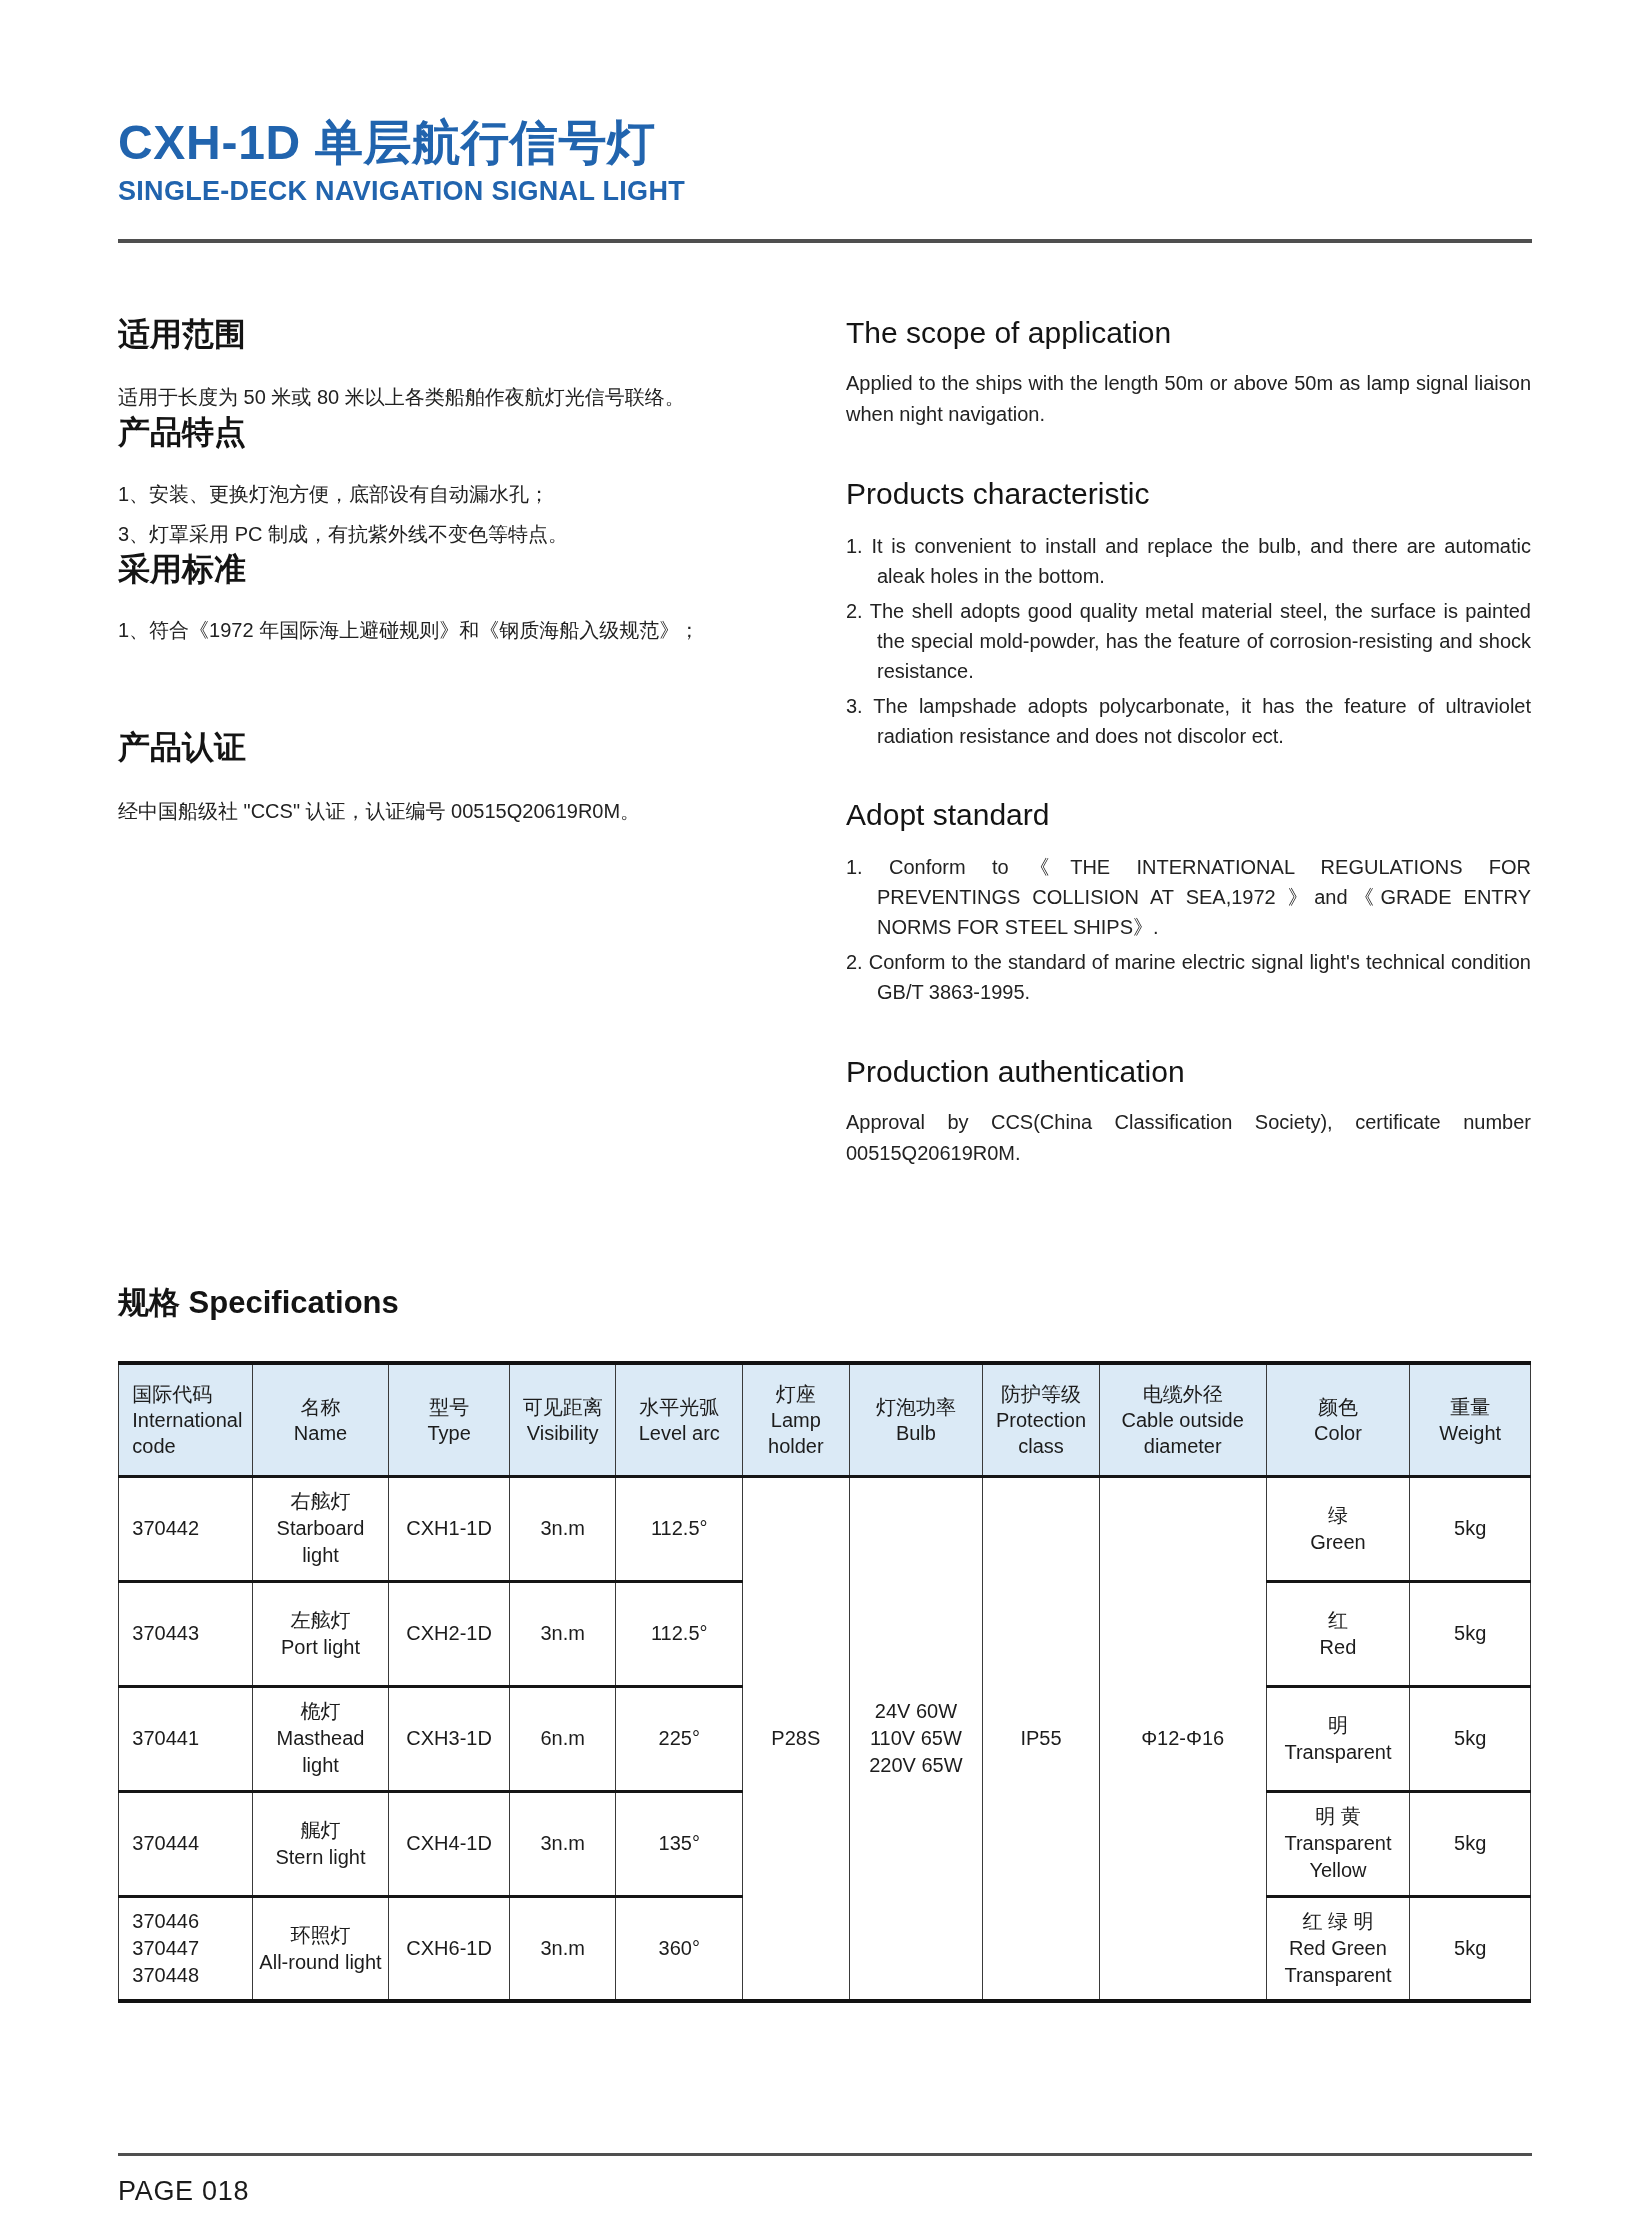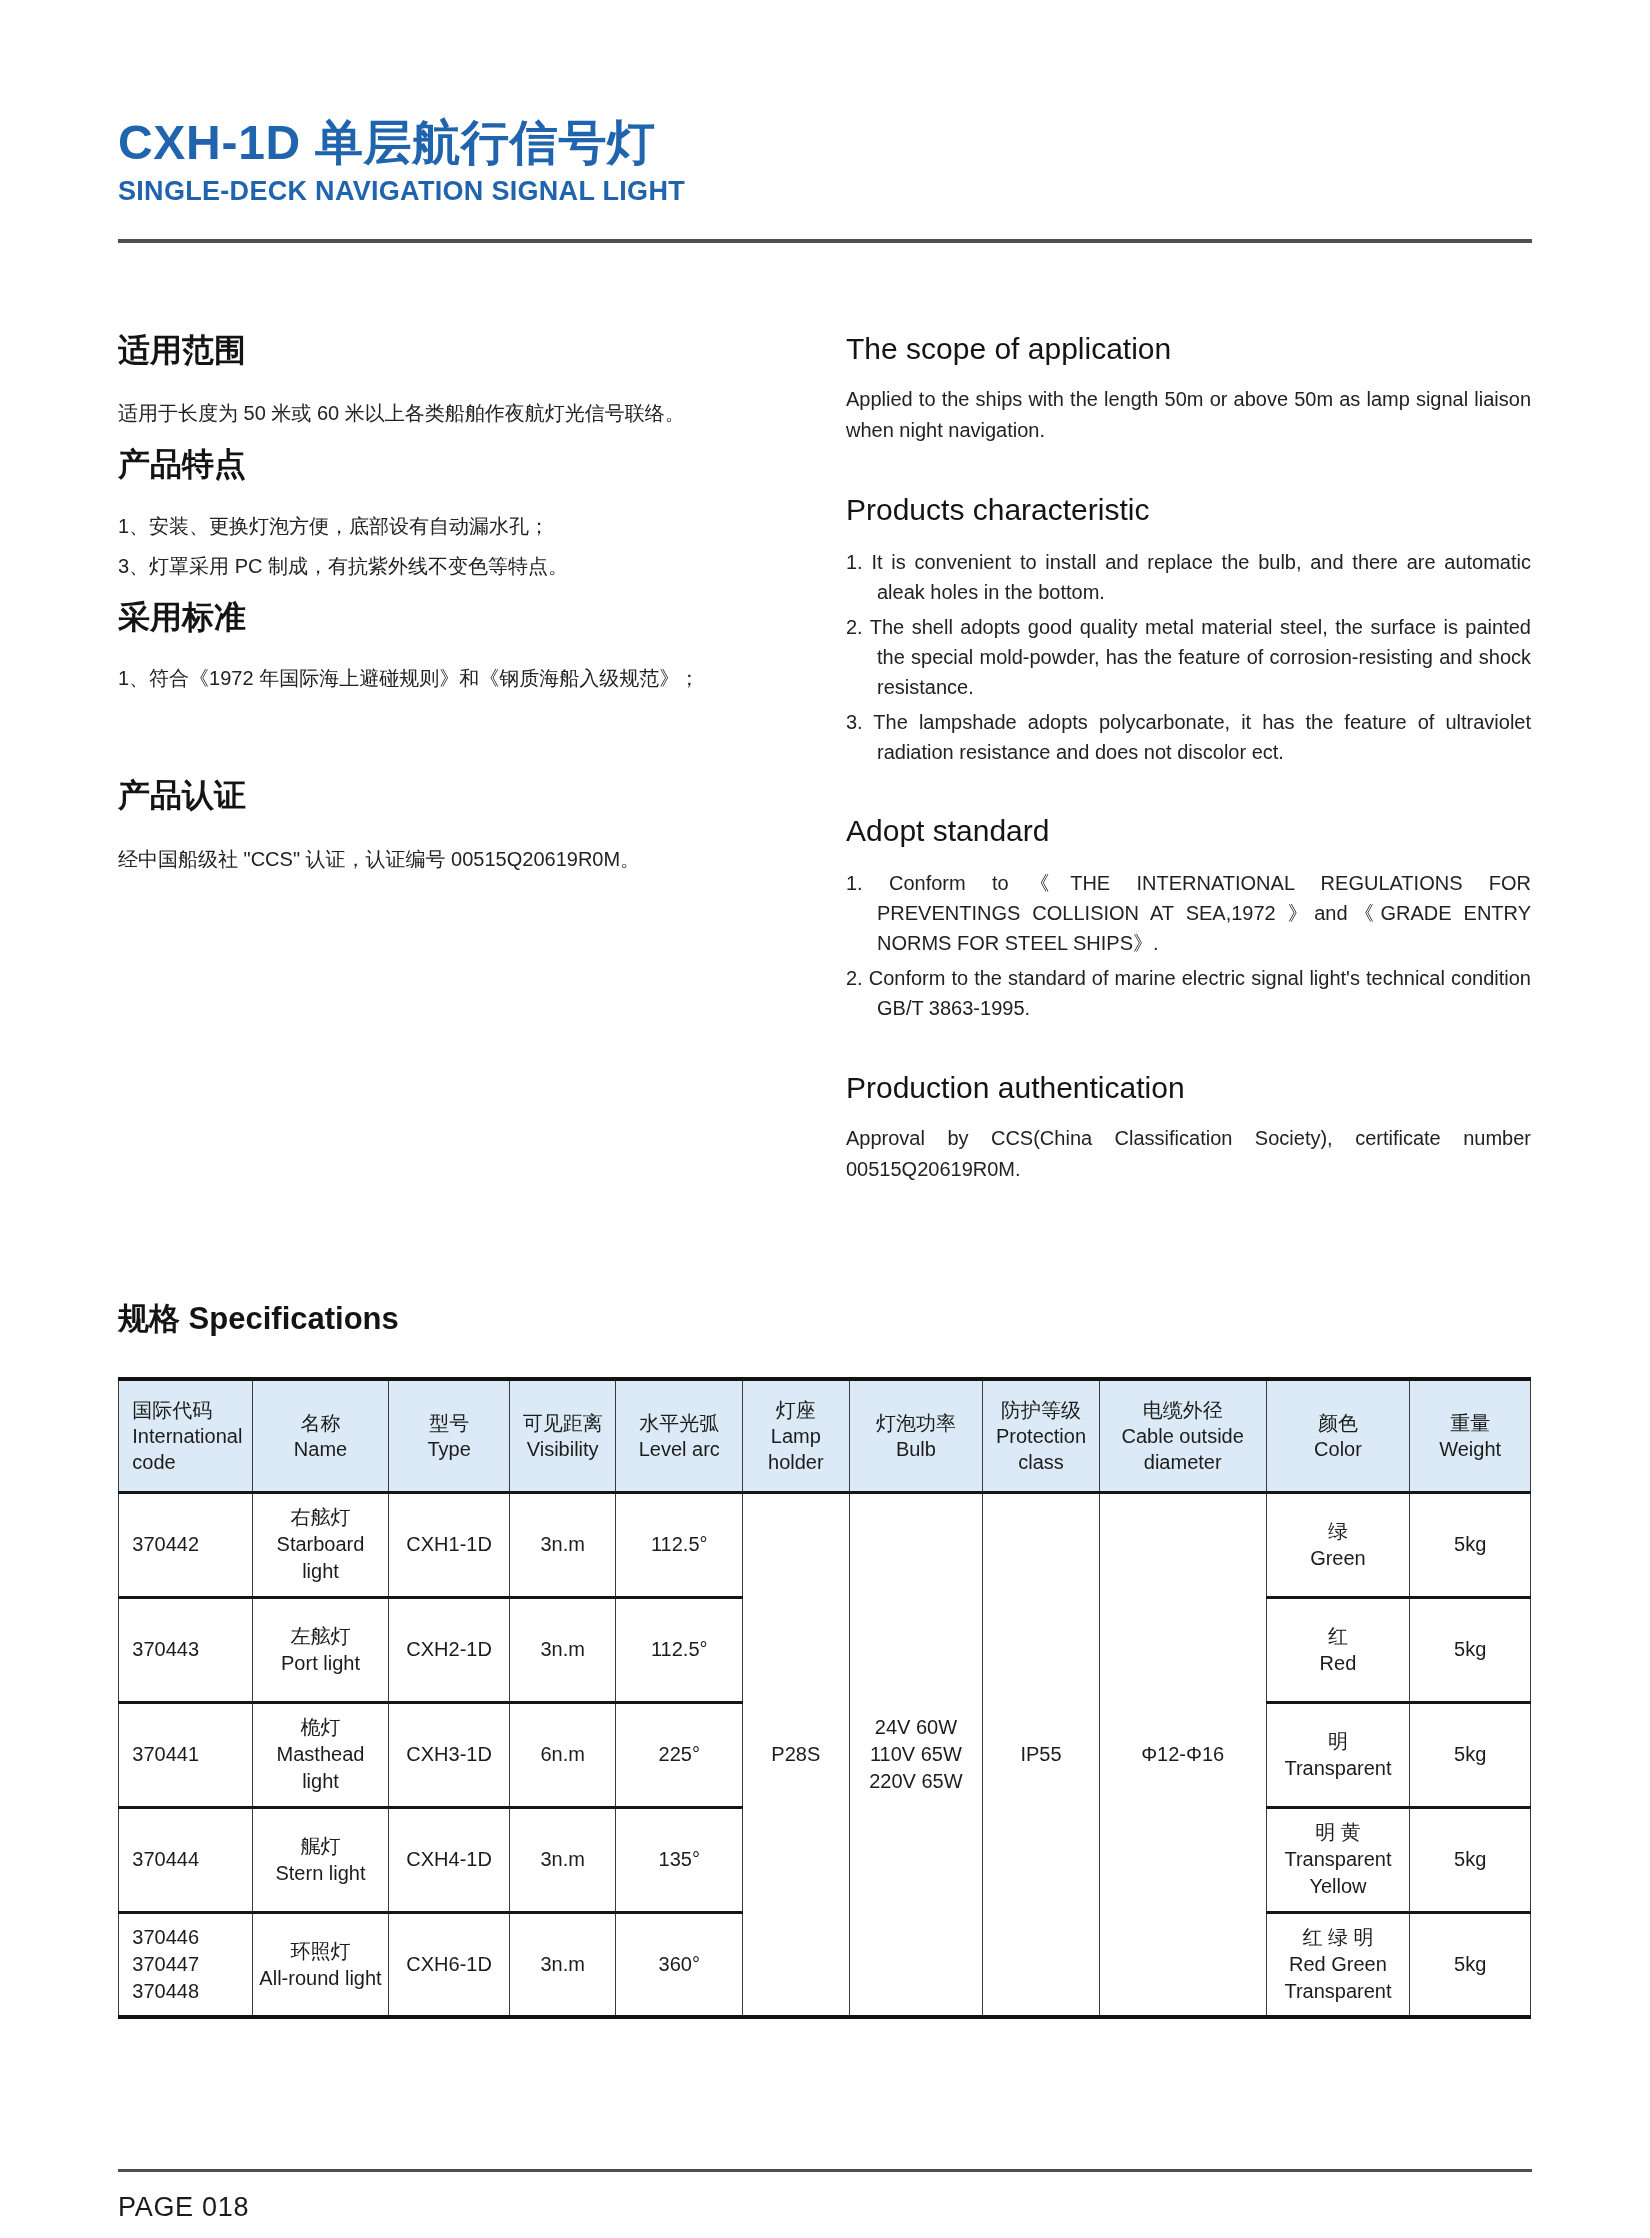--- a/index.html
+++ b/index.html
@@ -40,21 +40,21 @@
     margin-top: 32px;
   }
 
   
   .cols {
     margin-top: 72px;
     display: grid;
     grid-template-columns: 665px 685px;
     column-gap: 63px;
   }
-  .section { margin-top: 16px; }
+  .section { margin-top: 0; }
   .sec-h-cn {
     font-size: 32px;
     font-weight: 700;
     color: #141414;
     line-height: 1.2;
   }
   .sec-h-en {
     font-size: 30px;
     font-weight: 400;
     color: #141414;
@@ -152,21 +152,21 @@
     <div class="title-en">SINGLE-DECK NAVIGATION SIGNAL LIGHT</div>
     <hr class="rule">
   </div>
 
   <div class="cols">
 
     <div class="col-left">
 
       <div class="section">
         <div class="sec-h-cn">适用范围</div>
-        <div class="sec-body">适用于长度为 50 米或 60 米以上各类船舶作夜航灯光信号联络。</div>
+        <div class="sec-body">适用于长度为 50 米或 80 米以上各类船舶作夜航灯光信号联络。</div>
       </div>
 
       <div class="section mt-left">
         <div class="sec-h-cn">产品特点</div>
         <div class="items">
           <div class="num-item">1、安装、更换灯泡方便，底部设有自动漏水孔；</div>
           <div class="num-item">3、灯罩采用 PC 制成，有抗紫外线不变色等特点。</div>
         </div>
       </div>
 

